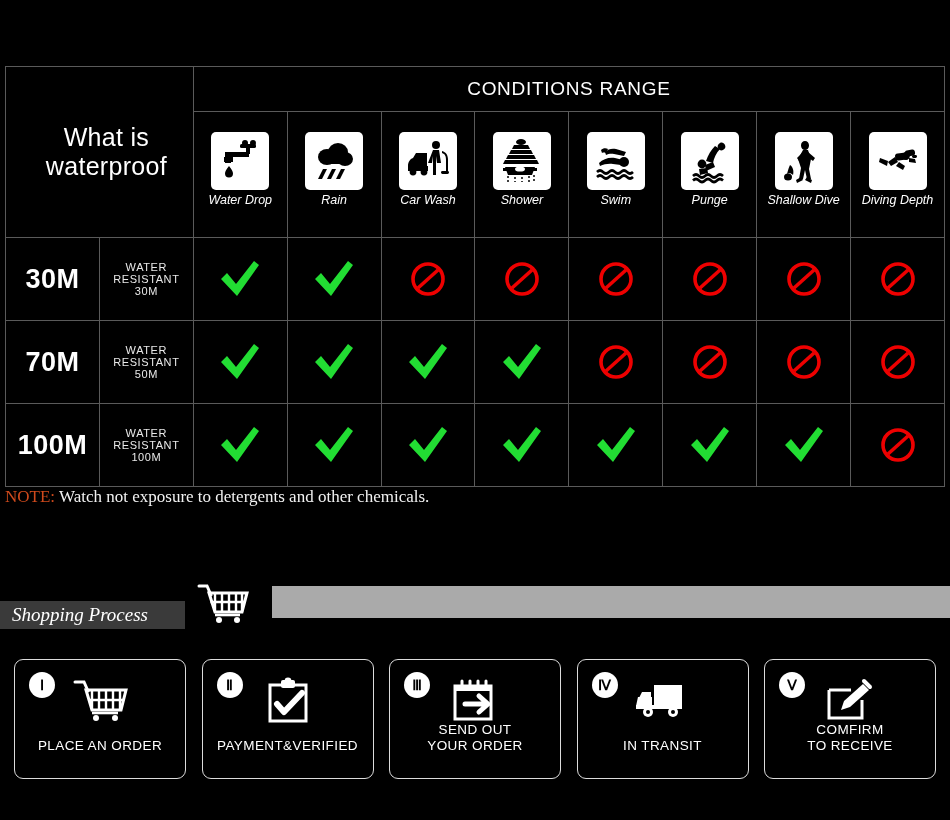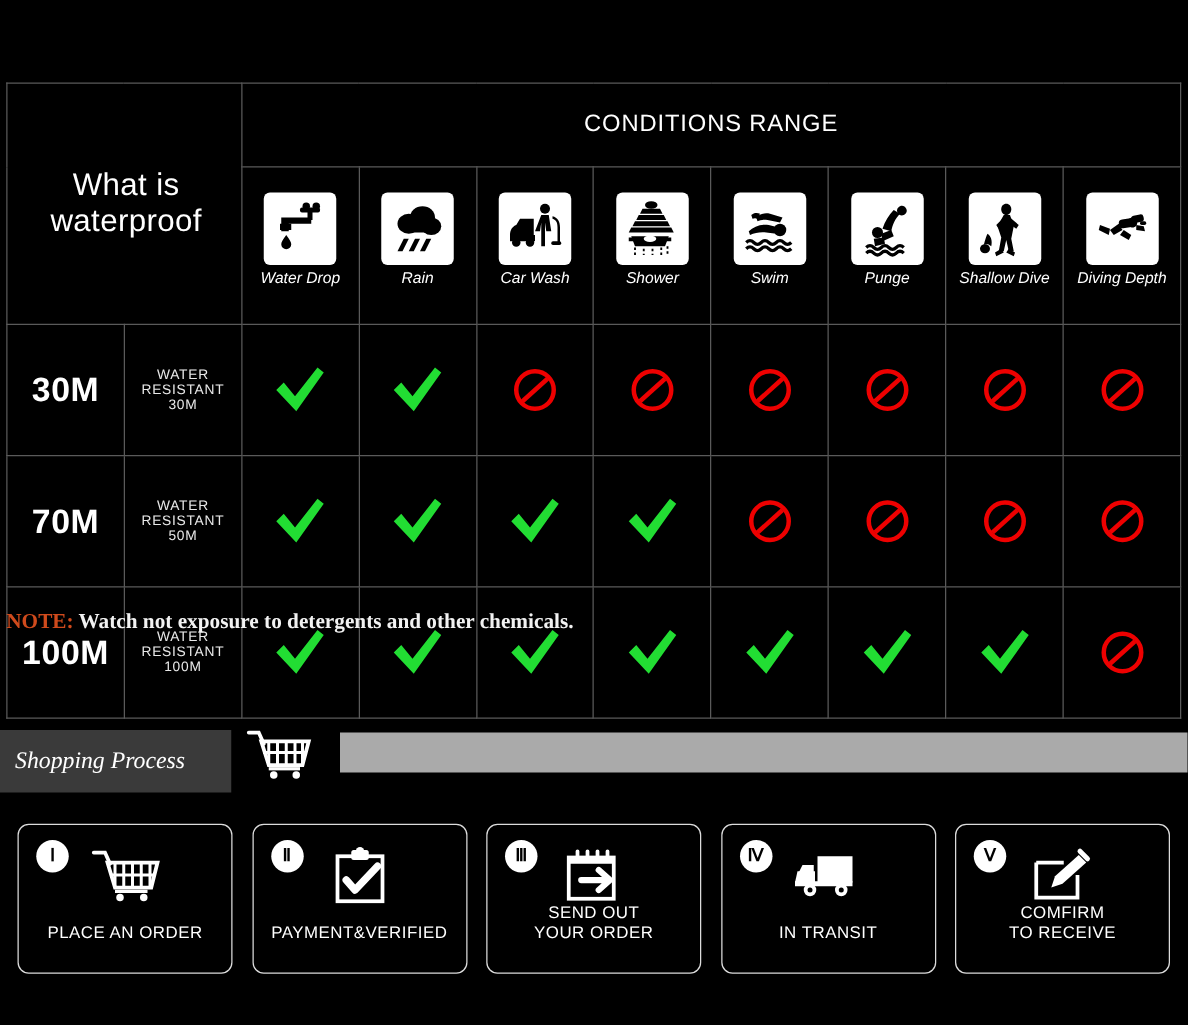--- a/index.html
+++ b/index.html
@@ -10,21 +10,21 @@
   }
   .page{position:relative;width:950px;height:820px;background:#000;}
 
   
   .wp-table{
     position:absolute;left:5px;top:66px;width:940px;
     border-collapse:collapse;table-layout:fixed;
   }
   .wp-table td,.wp-table th{
     border:1px solid #5a5a5a;
-    padding:11px;text-align:center;vertical-align:middle;
+    padding:0;text-align:center;vertical-align:middle;
     background:#000;
   }
   .title-cell{
     background:#1d1f23;
     font-size:25px;font-weight:400;color:#fff;
     text-align:left;padding-left:14px !important;
     height:160px;letter-spacing:.3px;
   }
   .cond-head{
     background:#1d1f23;height:44px;
@@ -53,28 +53,28 @@
   }
   .mark-cell{height:82px;}
 
   .chk{display:block;margin:0 auto;}
   .ban{display:block;margin:0 auto;}
 
   
   .note{
     position:absolute;left:5px;top:485px;width:930px;
     font-family:"Liberation Serif",serif;
-    font-size:17px;color:#f2f2f2;line-height:23px;font-weight:bold;
+    font-size:17px;color:#f2f2f2;line-height:23px;
   }
   .note-tag{color:#cf4a1c;}
 
   
   .proc-bar{position:absolute;left:0;top:584px;width:950px;height:36px;}
   .proc-title{
-    position:absolute;left:0;top:0;width:185px;height:50px;
+    position:absolute;left:0;top:17px;width:185px;height:28px;
     background:#3a3a3a;
     font-family:"Liberation Serif",serif;font-style:italic;
     font-size:19px;color:#fff;
     display:flex;align-items:center;padding-left:12px;box-sizing:border-box;
   }
   .proc-cart{position:absolute;left:196px;top:-2px;}
   .proc-fill{position:absolute;left:272px;top:2px;width:678px;height:32px;background:#aaa;}
 
   
   .steps{

